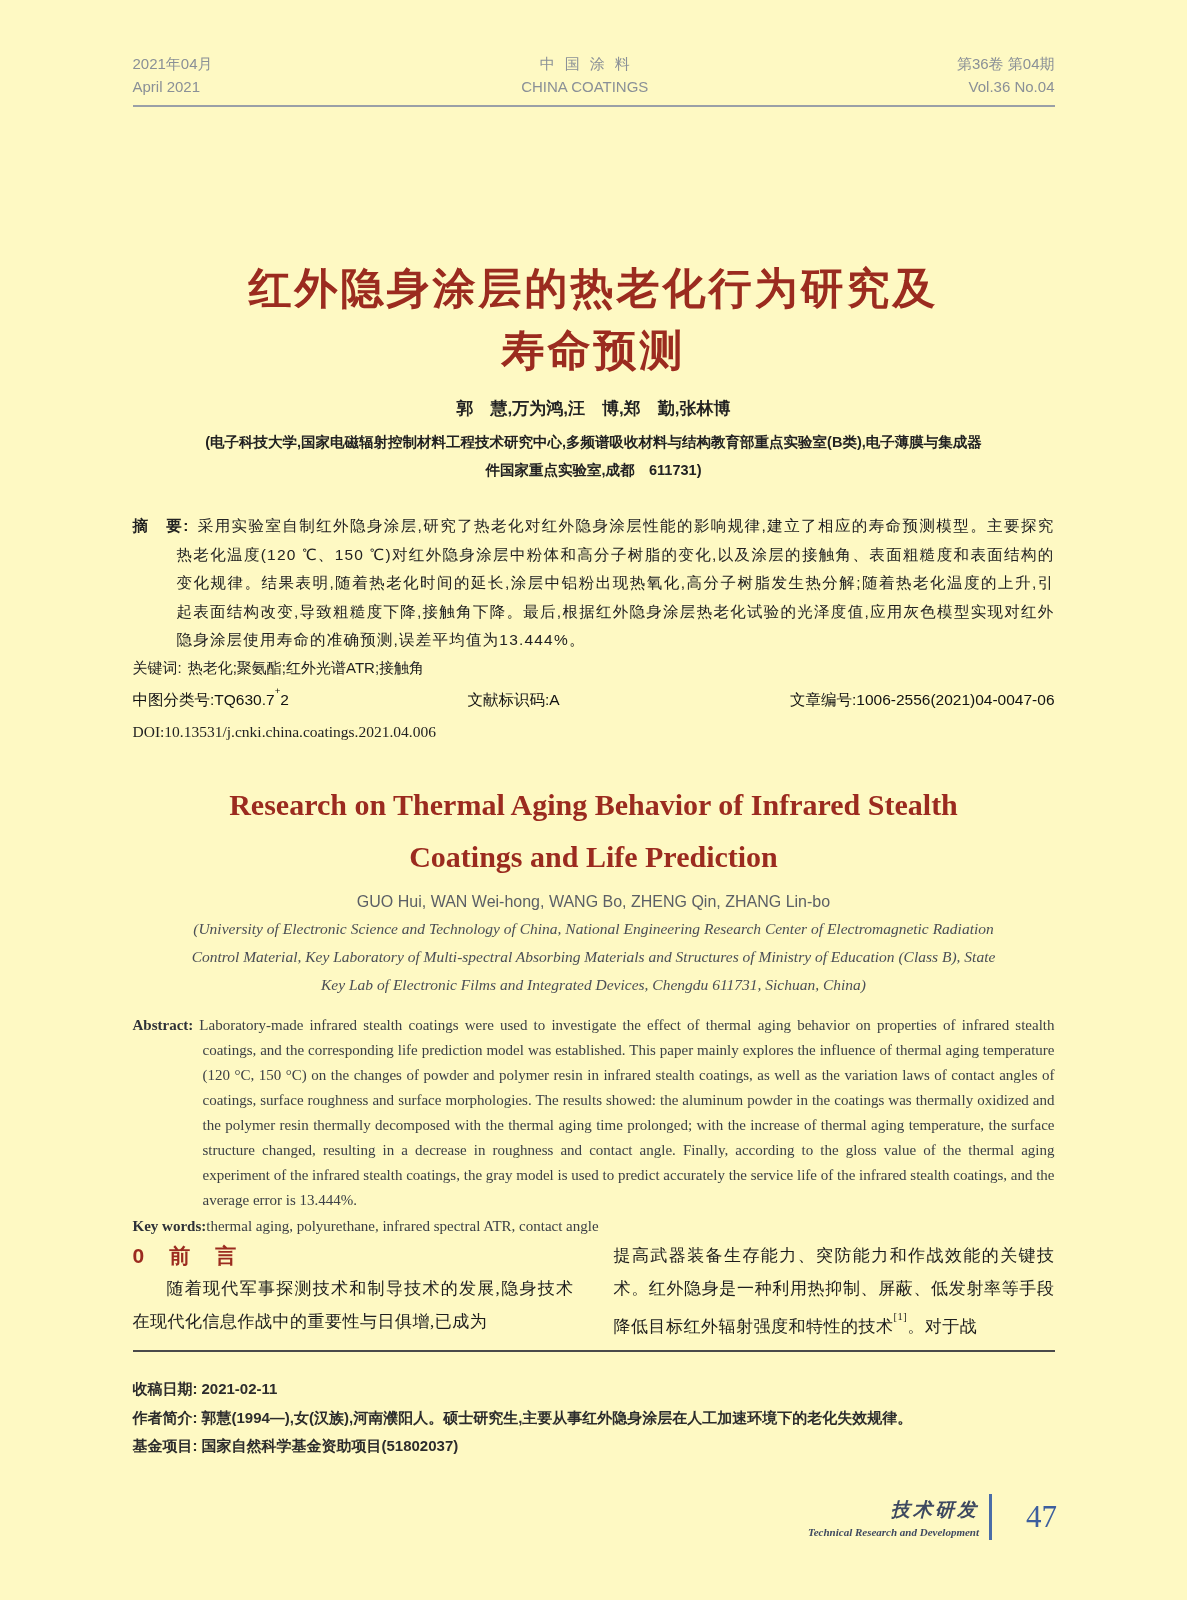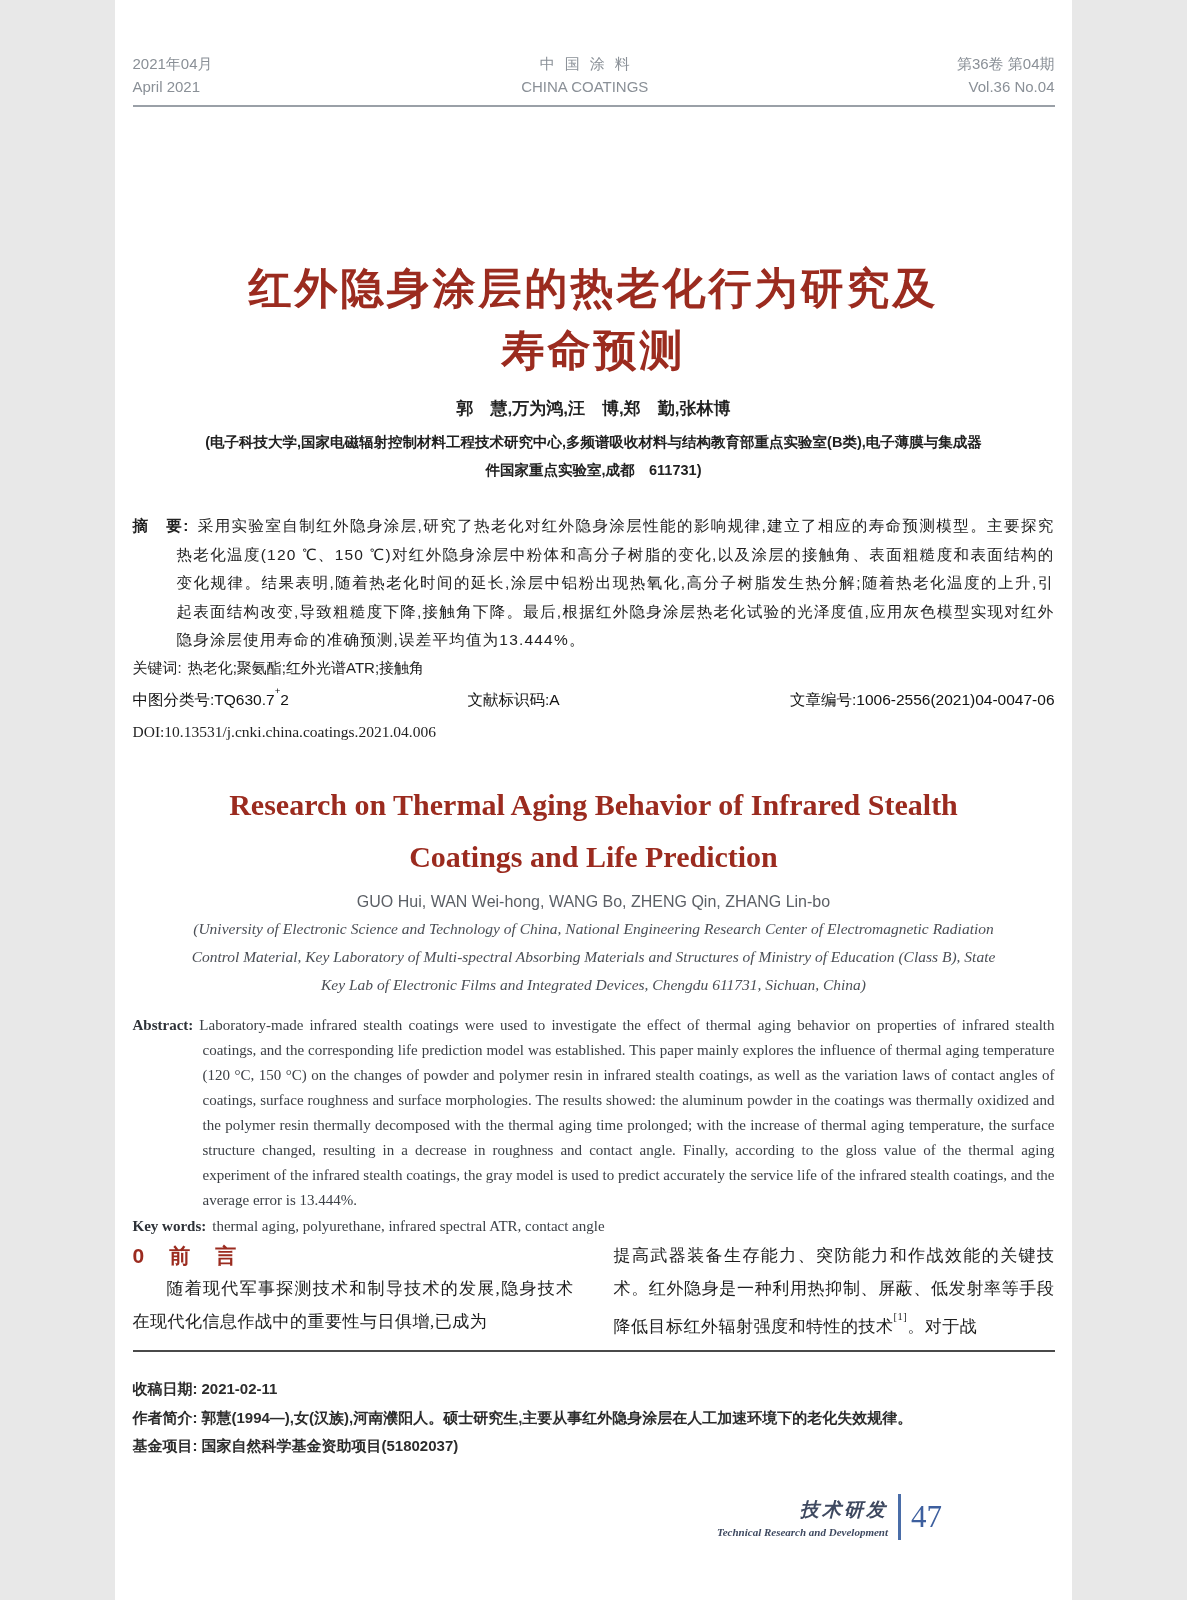--- a/index.html
+++ b/index.html
@@ -1,18 +1,18 @@
 <!DOCTYPE html>
 <html><head>
 <meta charset="utf-8">
 <style>
   * { margin:0; padding:0; box-sizing:border-box; }
   html,body { background:#e8e8e8; }
   .page {
-    width:957px; height:1600px; background:#ffffff; position:relative;
+    width:1187px; height:1600px; background:#fef9c3; position:relative;
     margin:0 auto; font-family:"Liberation Sans", sans-serif; color:#1f1f1f;
     overflow:hidden;
   }
   .content { width:922px; margin:0 auto; padding-top:52px; }
 
   
   .journal-header {
     display:flex; justify-content:space-between; align-items:flex-end;
     color:#8a9097; font-size:15px; line-height:23px;
     border-bottom:2px solid #9aa0a7; padding-bottom:7px;
@@ -57,21 +57,21 @@
     margin-top:4px; text-align:center; font-family:"Liberation Serif", serif;
     font-style:italic; font-size:15.5px; line-height:28px; color:#4a4e55;
   }
   .abs-en {
     margin-top:14px; font-family:"Liberation Serif", serif; font-size:15px;
     line-height:25px; text-align:justify; color:#3c4046;
     padding-left:70px; text-indent:-70px;
   }
   .abs-en .lbl { font-weight:700; color:#2e3238; margin-right:6px; font-style:normal; }
   .kw-en { margin-top:1px; font-family:"Liberation Serif", serif; font-size:15px; color:#3c4046; line-height:25px; }
-  .kw-en .lbl { font-weight:700; color:#2e3238; margin-right:6px; }
+  .kw-en .lbl { font-weight:700; color:#2e3238; }
 
   
   .columns { display:flex; gap:40px; }
   .col { width:441px; }
   .sec-heading { color:#9b2b1f; font-weight:700; font-size:21px; line-height:33px; letter-spacing:2px; }
   .body-par {
     font-family:"Liberation Serif", serif; font-size:17px; line-height:33px;
     text-align:justify; color:#1d1d1d; letter-spacing:0.5px;
   }
   .indent { text-indent:2em; }
@@ -86,21 +86,21 @@
 
   
   .page-footer {
     position:absolute; top:1494px; right:130px;
     display:flex; align-items:center;
   }
   .pf-text { text-align:right; color:#3e4960; padding-right:10px;font-style:italic; }
   .pf-cn { font-size:19px; font-weight:700; letter-spacing:3px; }
   .pf-en { font-family:"Liberation Serif", serif; font-size:11px; font-weight:700; margin-top:3px; }
   .pf-bar { width:3px; height:46px; background:#4a6da8; }
-  .pf-num { font-family:"Liberation Serif", serif; font-size:31px; color:#3d5f9e; padding-left:10px; }
+  .pf-num { font-family:"Liberation Serif", serif; font-size:31px; color:#3d5f9e; padding-left:10px;margin-left:24px; }
 </style>
 </head>
 <body>
 
 <div class="page">
   <div class="content">
 
     <div class="journal-header">
       <div class="jh-col jh-left">
         <div class="cn">2021年04月</div>

